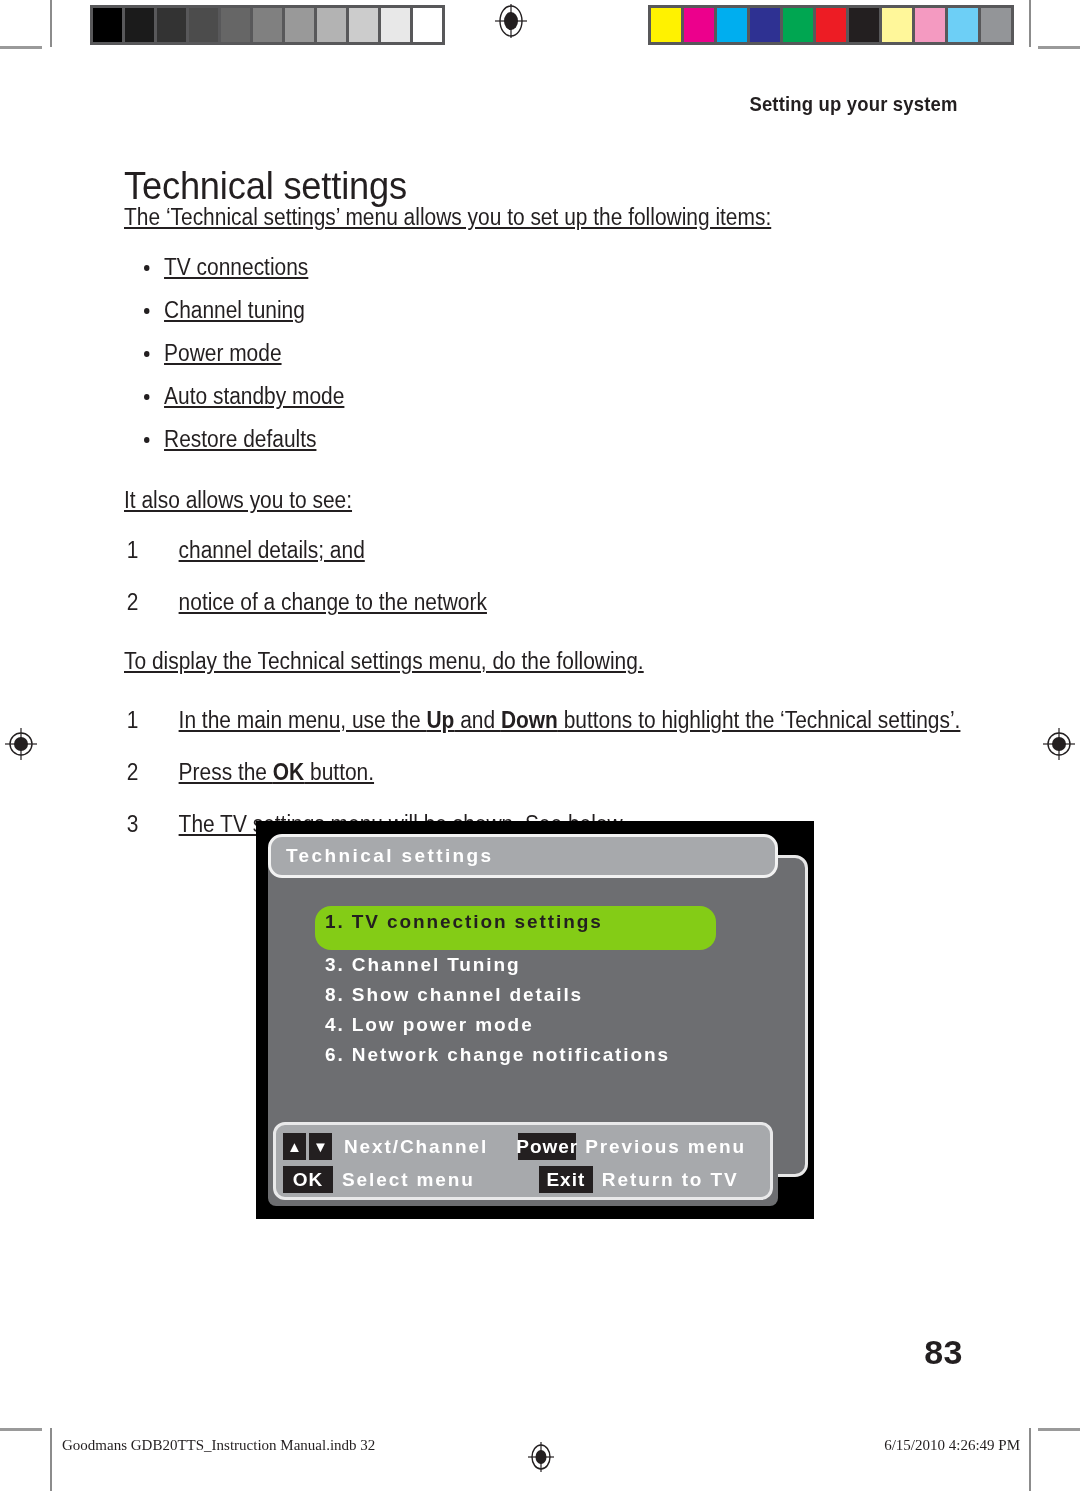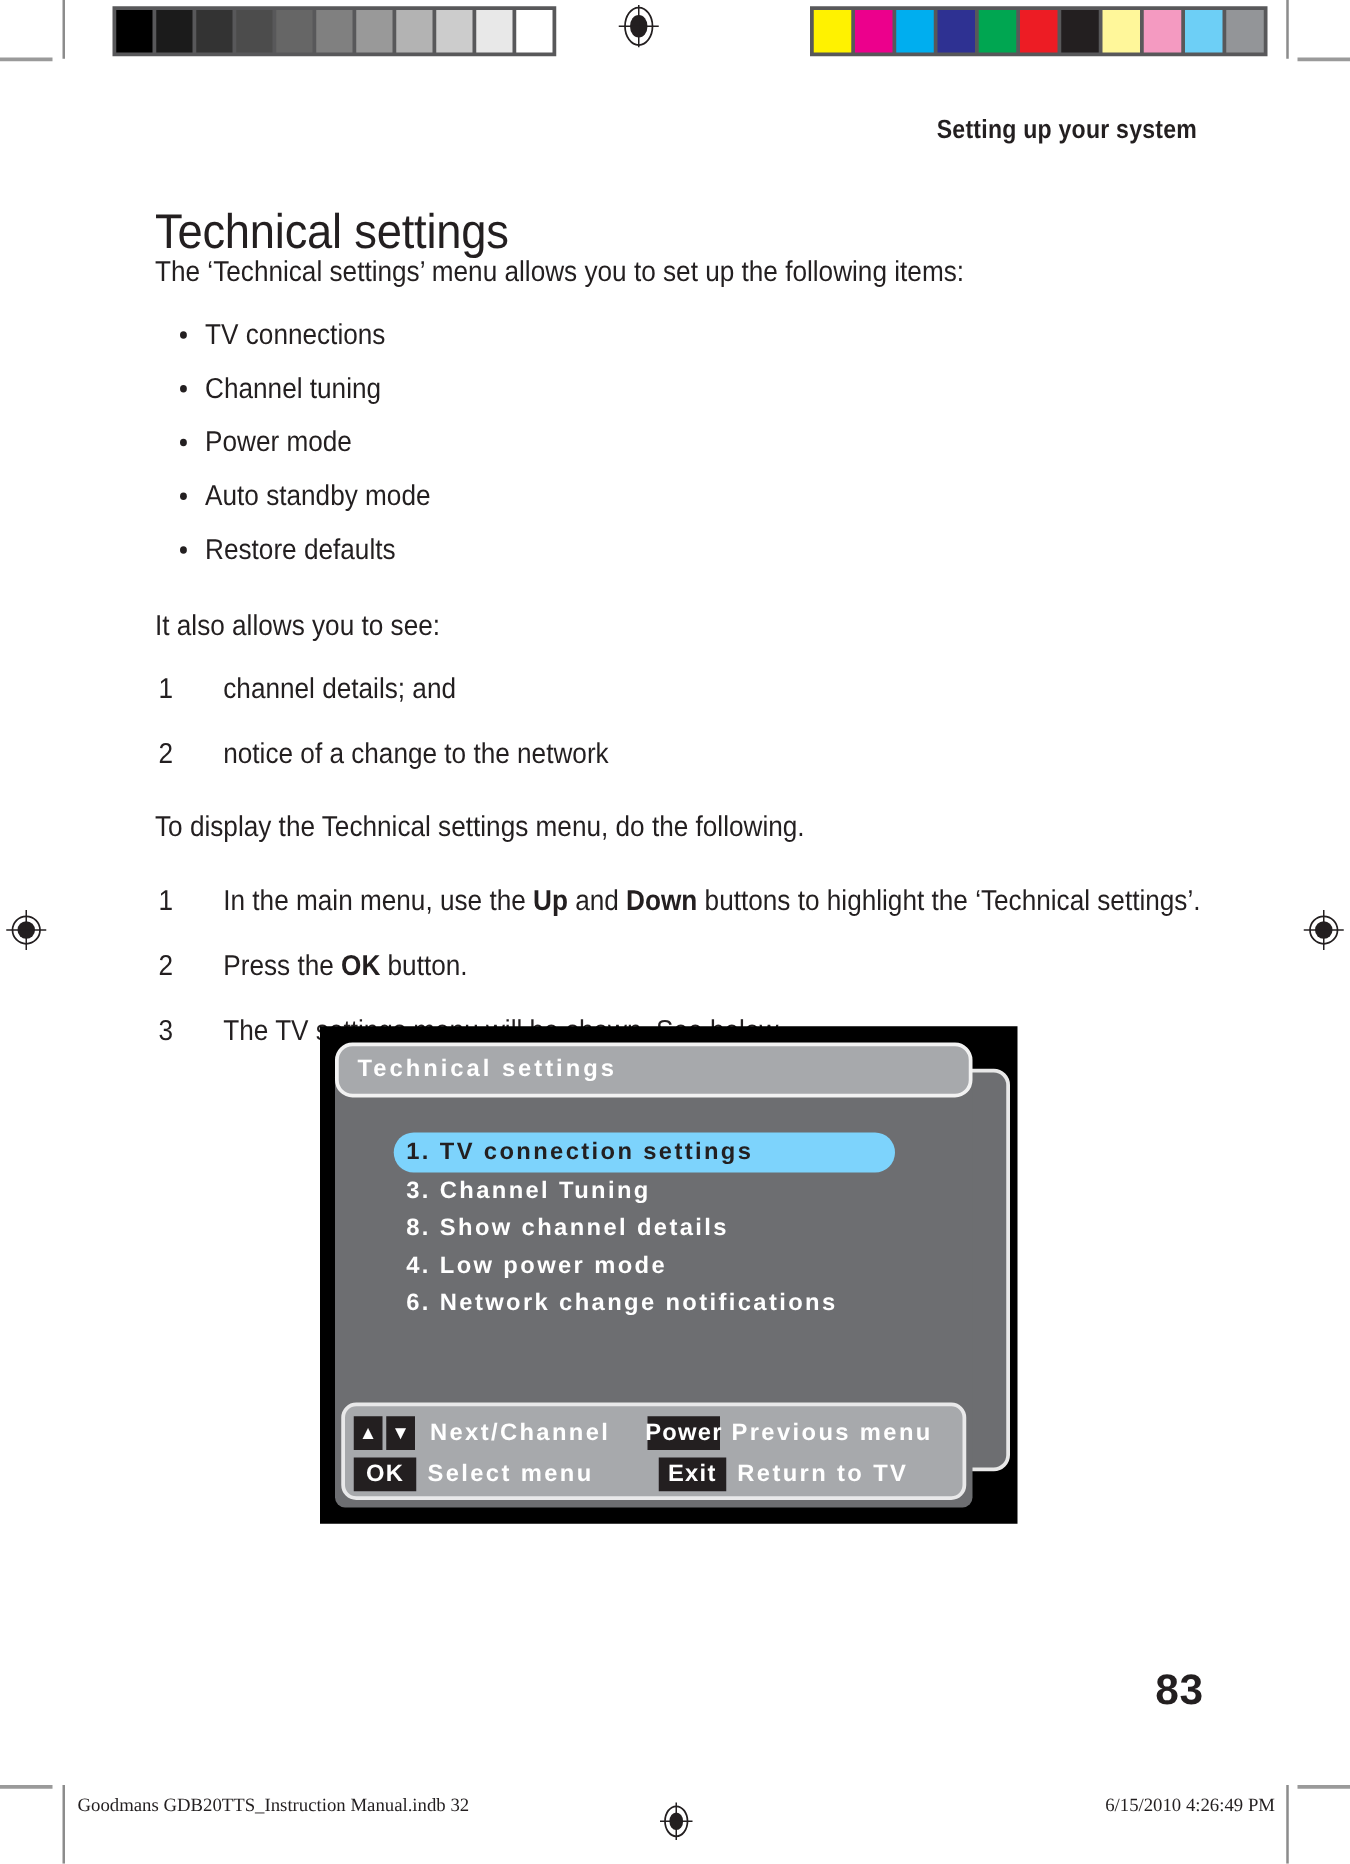--- a/index.html
+++ b/index.html
@@ -94,20 +94,21 @@
   }
 
   .body-block {
     position: absolute;
     left: 124px;
     top: 198px;
     width: 880px;
     font-size: 23px;
     line-height: 39px;
     color: #231f20;
+    text-decoration: underline;
   }
   .body-block .scale {
     display: block;
     transform: scaleX(0.91);
     transform-origin: left top;
     width: 110%;
   }
 
   .para { margin: 0 0 0 0; }
   .gap-sm { height: 9px; }
@@ -225,25 +226,25 @@
     padding-left: 57px;
     color: #ffffff;
     font-weight: 700;
     font-size: 19px;
     letter-spacing: 1.9px;
     white-space: nowrap;
     box-sizing: border-box;
   }
   .tv-item.selected {
     color: #231f20;
-    background: #7dd3fc;
+    background: #84cc16;
     border-radius: 16px;
     margin: 0 62px 0 47px;
     padding-left: 10px;
-    height: 32px;
+    height: 44px;
     line-height: 32px;
   }
 
   .tv-footer {
     position: absolute;
     left: 5px;
     bottom: 6px;
     width: 500px;
     height: 78px;
     background: #a7a9ac;
@@ -265,21 +266,21 @@
     letter-spacing: 1px;
     display: inline-flex;
     align-items: center;
     justify-content: center;
     height: 27px;
     box-sizing: border-box;
   }
   .key.arrow { width: 23px; margin-right: 3px; font-size: 15px; letter-spacing: 0; }
   .key.ok { width: 50px; }
   .key.back { width: 58px; }
-  .key.exit { width: 54px; }
+  .key.exit { width: 54px; margin-left: 12px; }
   .foot-lbl {
     color: #ffffff;
     font-weight: 700;
     font-size: 19px;
     letter-spacing: 1.9px;
     white-space: nowrap;
     margin-left: 9px;
   }
   .spacer-a { width: 30px; }
   .spacer-b { width: 52px; }

